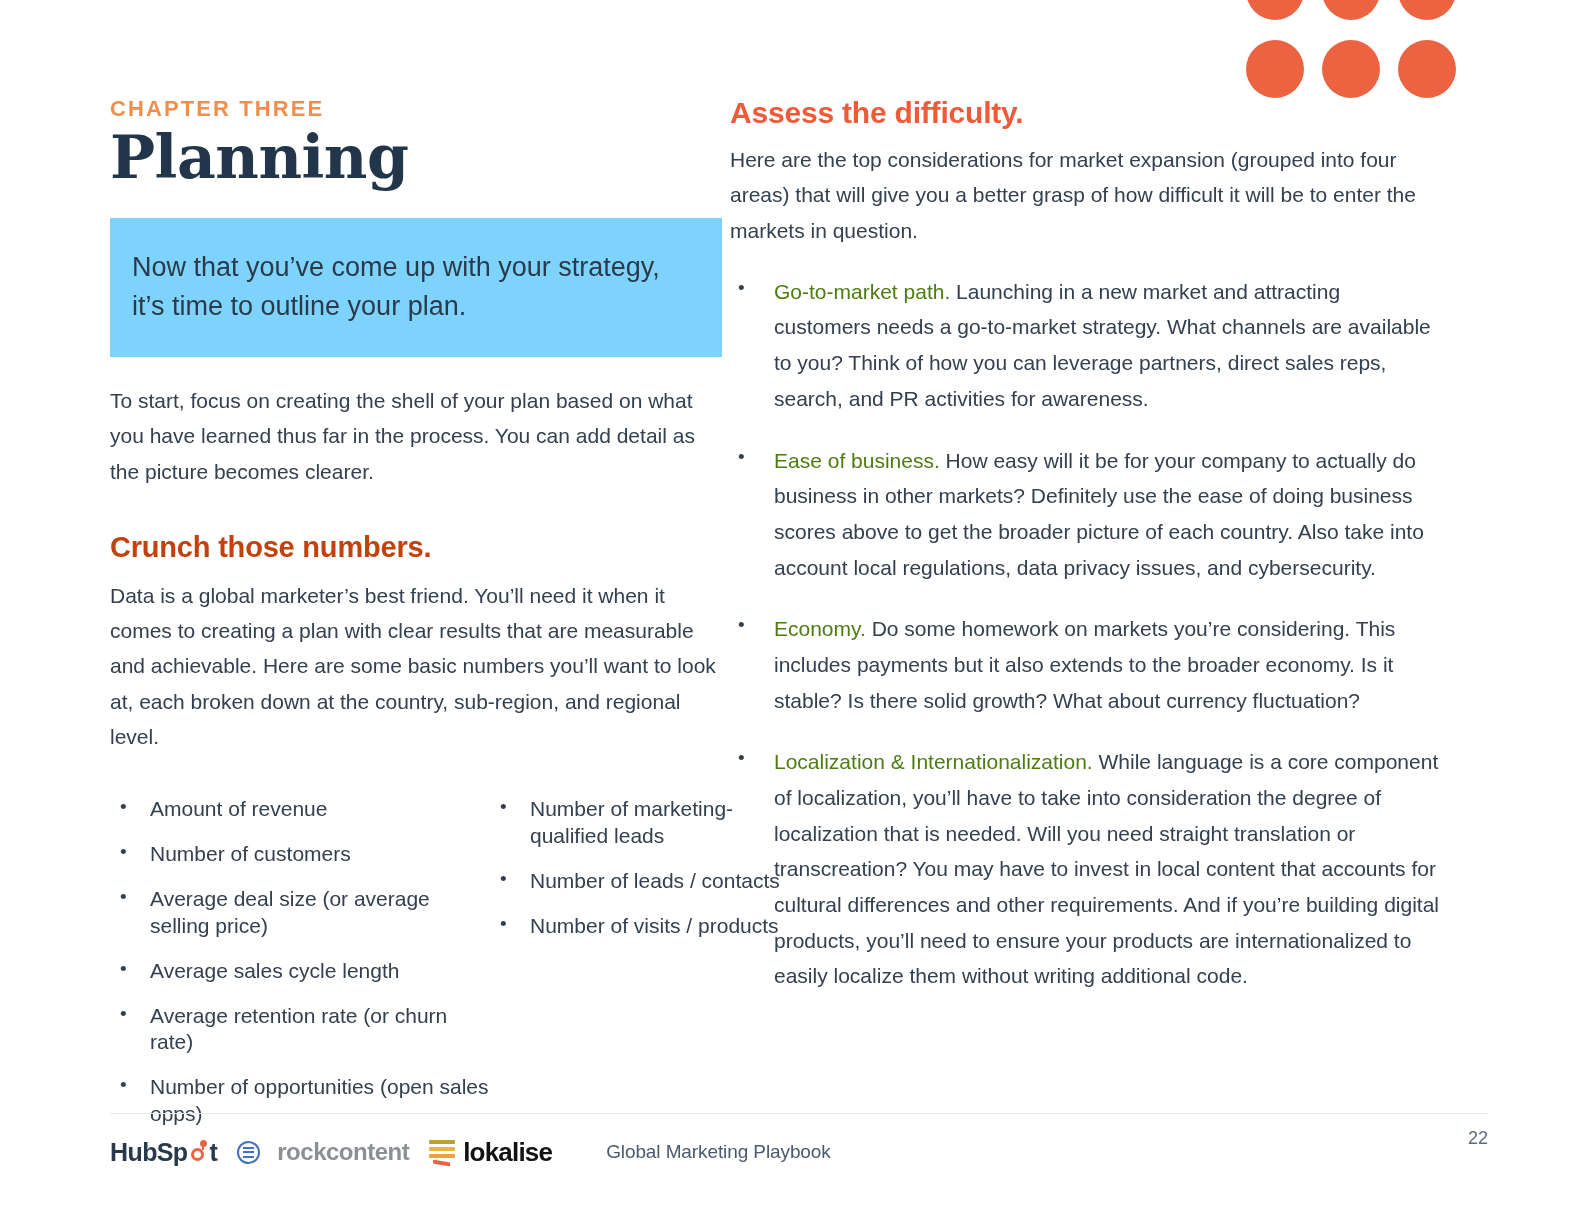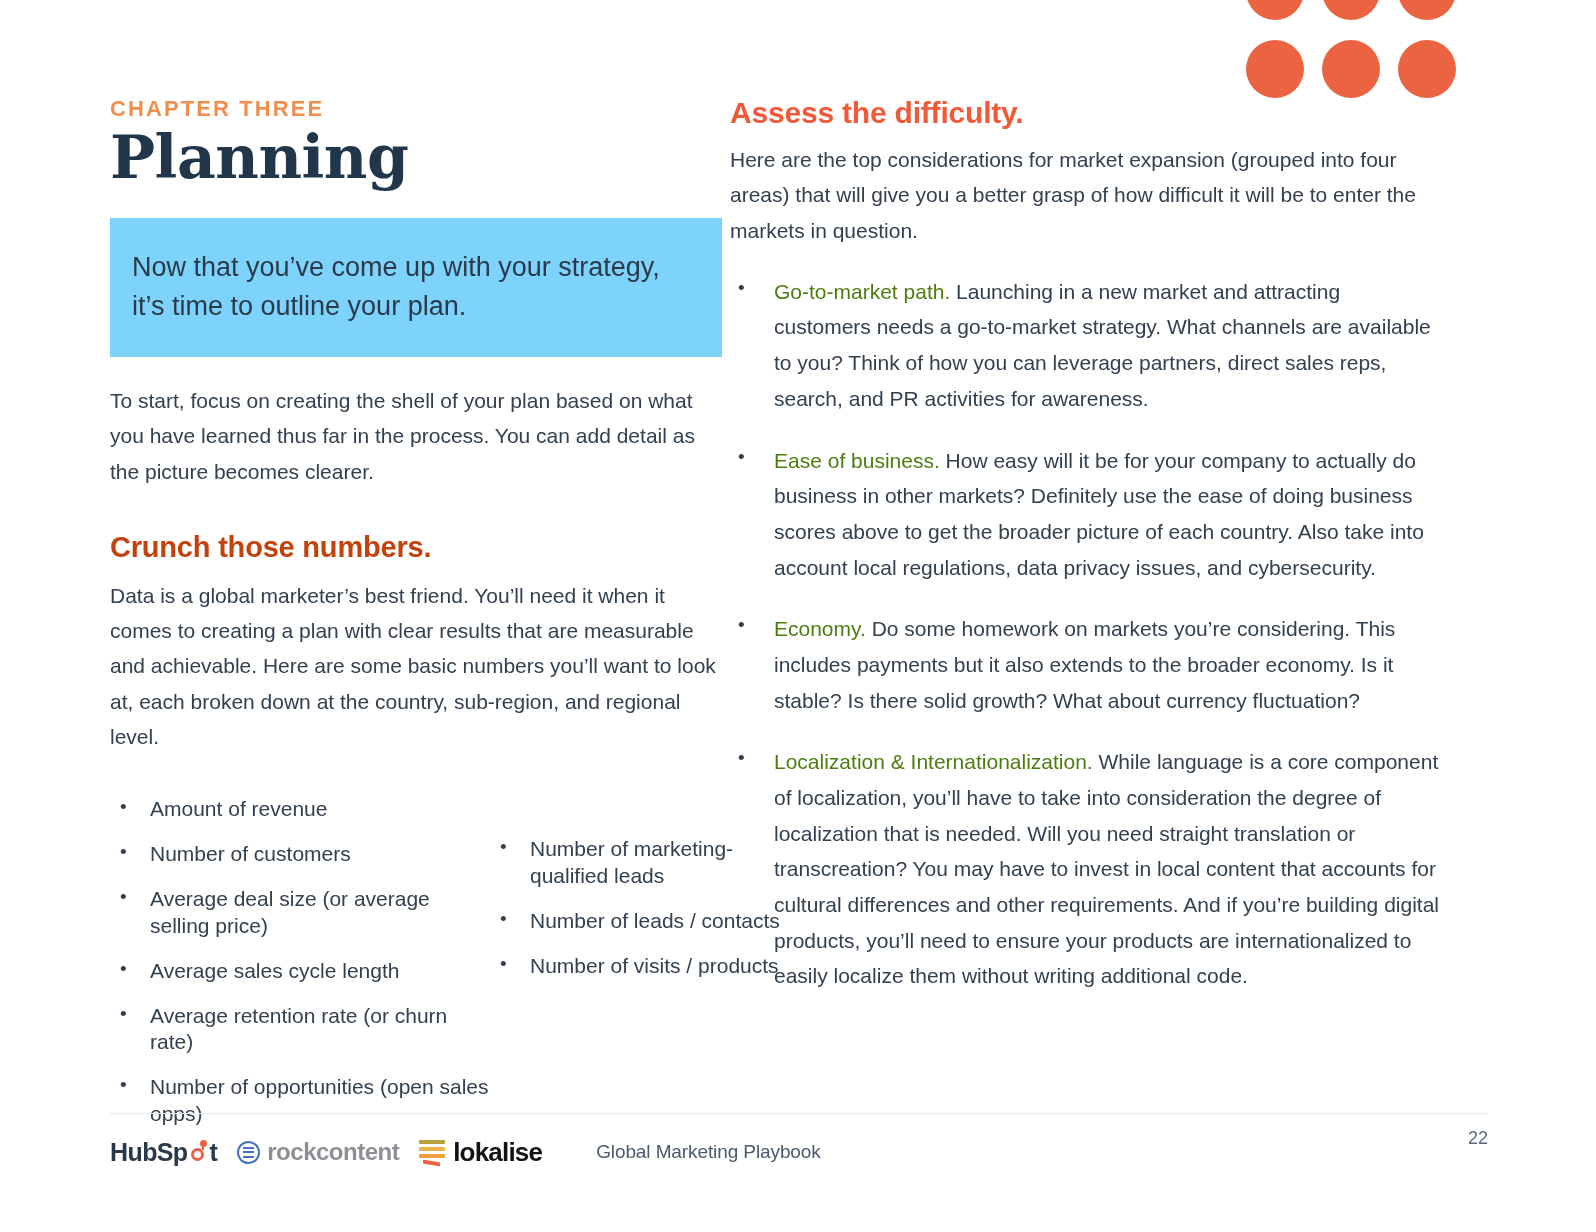--- a/index.html
+++ b/index.html
@@ -107,21 +107,21 @@
   }
   .section-head + .body-text { margin-top: 14px; }
 
   
   .bullet-columns {
     display: flex;
     margin-top: 42px;
     width: 680px;
   }
   .bullet-col-a { width: 380px; }
-  .bullet-col-b { width: 290px; margin-top: 40px; }
+  .bullet-col-b { width: 290px; }
 
   ul.plain { list-style: none; }
   ul.plain li {
     position: relative;
     padding-left: 40px;
     font-size: 21px;
     line-height: 1.28;
     color: #33404f;
     margin-bottom: 18px;
   }
@@ -224,21 +224,21 @@
   .rock-icon {
     width: 23px; height: 23px;
     border: 2px solid #4270c4;
     border-radius: 50%;
     display: flex; flex-direction: column;
     align-items: center; justify-content: center;
     gap: 2.5px;
   }
   .rock-icon i { display: block; width: 11px; height: 2px; background: #4270c4; }
   .rock-text {
-    font-size: 24px; font-weight: bold; color: #8c8f94; letter-spacing: -0.5px;
+    font-size: 24px; font-weight: bold; color: #8c8f94; letter-spacing: -0.5px; margin-left: 10px;
   }
 
   
   .logo-lok { display: flex; align-items: center; gap: 8px; }
   .lok-mark { width: 26px; display: flex; flex-direction: column; gap: 3px; }
   .lok-mark i { display: block; height: 4px; border-radius: 1px; }
   .lok-b1 { width: 26px; background: #b8a13c; }
   .lok-b2 { width: 26px; background: #e8b44a; }
   .lok-b3 { width: 26px; background: #f2a03c; }
   .lok-b4 { width: 17px; background: #ec6341; margin-left: 4px;

